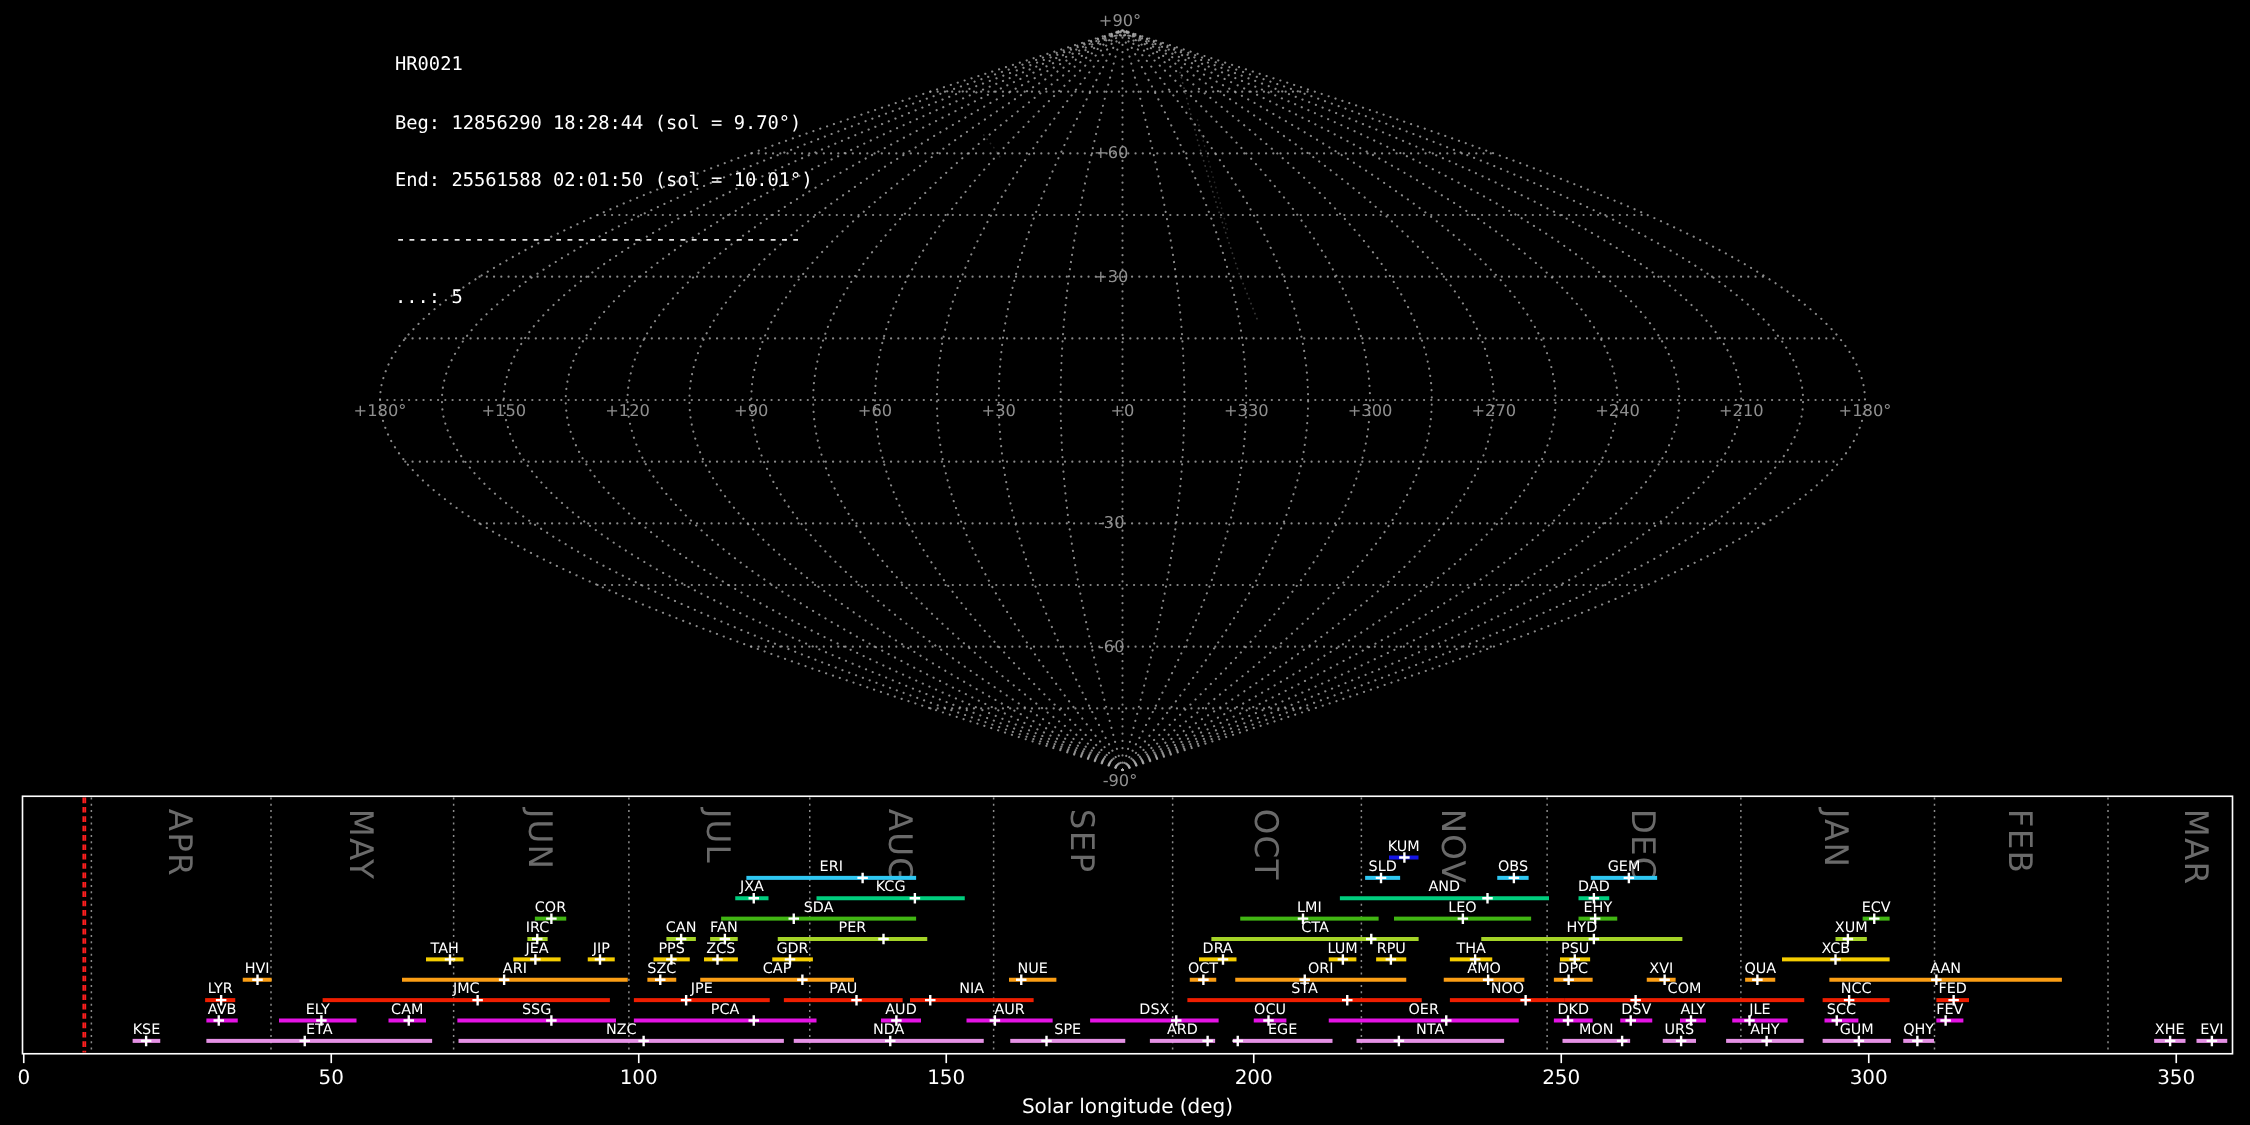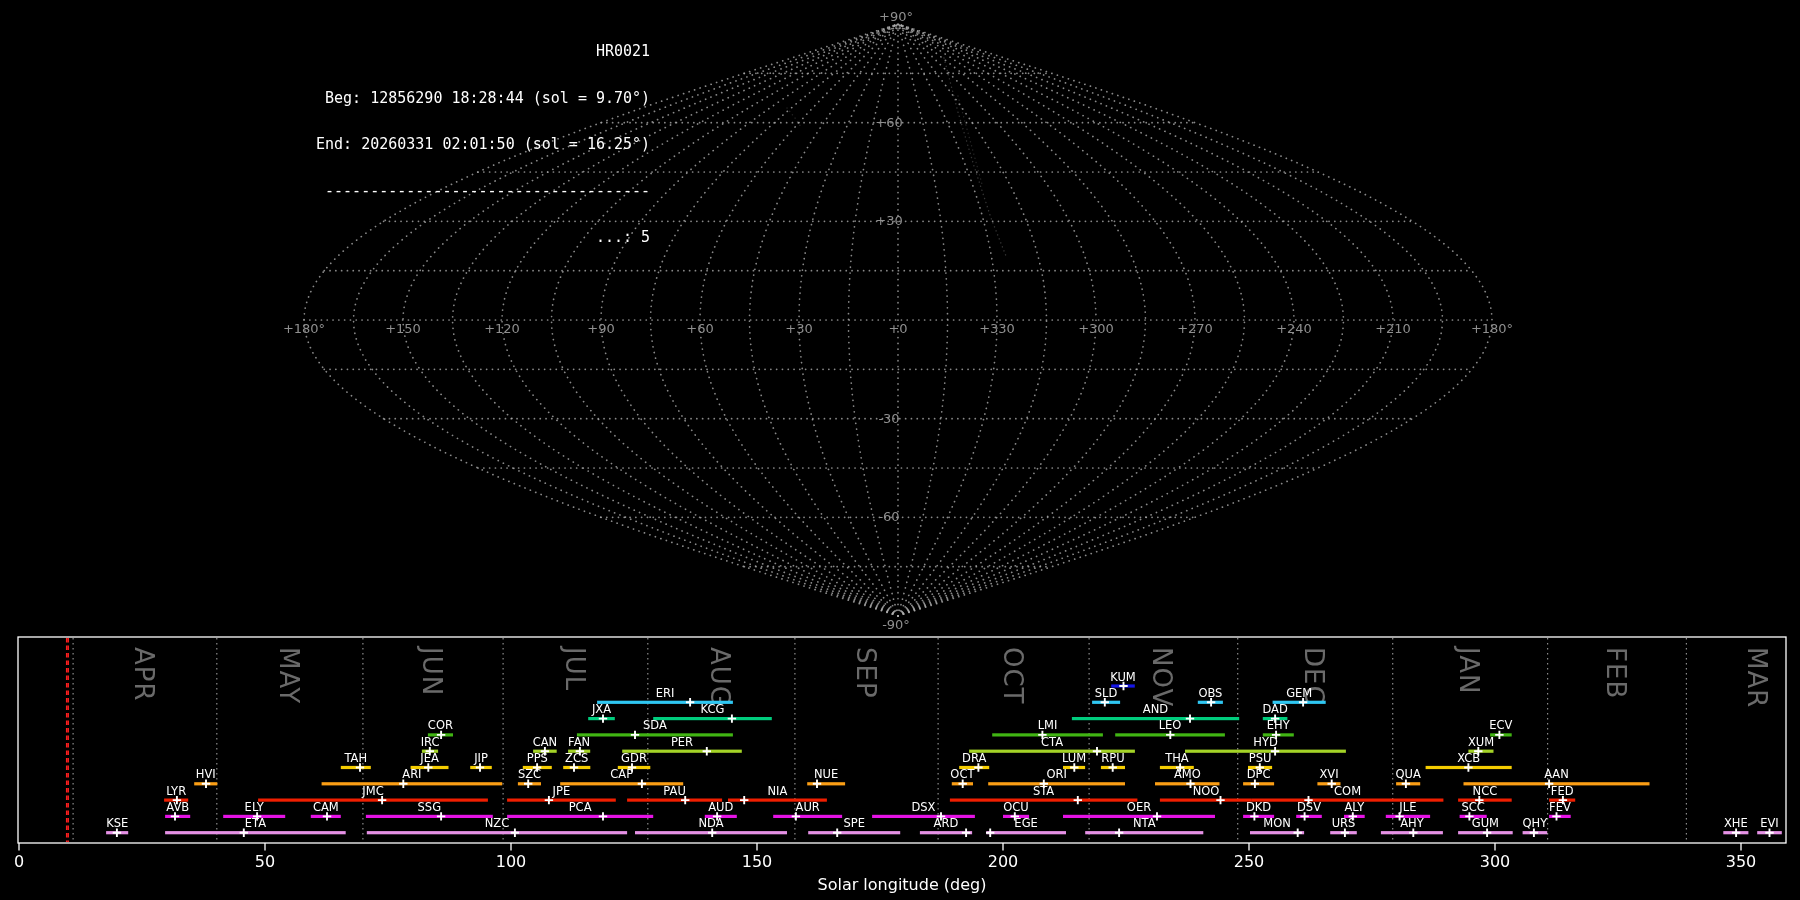--- a/index.html
+++ b/index.html
@@ -2,21 +2,21 @@
 <html><head>
 <meta charset="utf-8">
 <style>
   html,body{margin:0;padding:0;background:#000;width:1800px;height:900px;overflow:hidden;}
   body{font-family:"DejaVu Sans",sans-serif;}
   #stage{position:relative;width:1800px;height:900px;background:#000;}
   #scene{position:absolute;left:0;top:0;}
   #title-block{
     position:absolute;left:316px;top:13px;color:#fff;
     font-family:"DejaVu Sans Mono",monospace;font-size:15px;line-height:15.5px;
-    white-space:pre;z-index:3;text-align:right;
+    white-space:pre;z-index:3;
   }
 </style>
 </head>
 <body>
 
 <div id="stage">
   <svg id="scene" width="1800" height="900">
     <g id="proj-grid">
         <polyline points="898.0,616.0 877.3,609.4 856.6,602.8 835.9,596.3 815.3,589.7 794.9,583.1 774.5,576.5 754.3,570.0 734.3,563.4 714.4,556.8 694.8,550.2 675.5,543.6 656.4,537.1 637.6,530.5 619.1,523.9 601.0,517.3 583.2,510.8 565.8,504.2 548.9,497.6 532.3,491.0 516.2,484.4 500.5,477.9 485.4,471.3 470.7,464.7 456.6,458.1 443.0,451.6 429.9,445.0 417.4,438.4 405.6,431.8 394.3,425.2 383.6,418.7 373.5,412.1 364.1,405.5 355.4,398.9 347.3,392.4 339.8,385.8 333.1,379.2 327.0,372.6 321.6,366.0 317.0,359.5 313.0,352.9 309.8,346.3 307.3,339.7 305.4,333.2 304.4,326.6 304.0,320.0 304.4,313.4 305.4,306.8 307.3,300.3 309.8,293.7 313.0,287.1 317.0,280.5 321.6,274.0 327.0,267.4 333.1,260.8 339.8,254.2 347.3,247.6 355.4,241.1 364.1,234.5 373.5,227.9 383.6,221.3 394.3,214.8 405.6,208.2 417.4,201.6 429.9,195.0 443.0,188.4 456.6,181.9 470.7,175.3 485.4,168.7 500.5,162.1 516.2,155.6 532.3,149.0 548.9,142.4 565.8,135.8 583.2,129.2 601.0,122.7 619.1,116.1 637.6,109.5 656.4,102.9 675.5,96.4 694.8,89.8 714.4,83.2 734.3,76.6 754.3,70.0 774.5,63.5 794.9,56.9 815.3,50.3 835.9,43.7 856.6,37.2 877.3,30.6 898.0,24.0" stroke="#ABABAB" stroke-width="1.7" stroke-dasharray="0.1 5.7" stroke-linecap="round" fill="none" opacity="0.8"></polyline>
         <polyline points="898.0,616.0 879.0,609.4 860.0,602.8 841.1,596.3 822.2,589.7 803.4,583.1 784.8,576.5 766.3,570.0 747.9,563.4 729.7,556.8 711.8,550.2 694.0,543.6 676.5,537.1 659.3,530.5 642.4,523.9 625.8,517.3 609.5,510.8 593.5,504.2 578.0,497.6 562.8,491.0 548.0,484.4 533.7,477.9 519.8,471.3 506.3,464.7 493.4,458.1 480.9,451.6 468.9,445.0 457.5,438.4 446.6,431.8 436.2,425.2 426.4,418.7 417.2,412.1 408.6,405.5 400.6,398.9 393.1,392.4 386.3,385.8 380.1,379.2 374.6,372.6 369.7,366.0 365.4,359.5 361.8,352.9 358.8,346.3 356.5,339.7 354.8,333.2 353.8,326.6 353.5,320.0 353.8,313.4 354.8,306.8 356.5,300.3 358.8,293.7 361.8,287.1 365.4,280.5 369.7,274.0 374.6,267.4 380.1,260.8 386.3,254.2 393.1,247.6 400.6,241.1 408.6,234.5 417.2,227.9 426.4,221.3 436.2,214.8 446.6,208.2 457.5,201.6 468.9,195.0 480.9,188.4 493.4,181.9 506.3,175.3 519.8,168.7 533.7,162.1 548.0,155.6 562.8,149.0 578.0,142.4 593.5,135.8 609.5,129.2 625.8,122.7 642.4,116.1 659.3,109.5 676.5,102.9 694.0,96.4 711.8,89.8 729.7,83.2 747.9,76.6 766.3,70.0 784.8,63.5 803.4,56.9 822.2,50.3 841.1,43.7 860.0,37.2 879.0,30.6 898.0,24.0" stroke="#ABABAB" stroke-width="1.7" stroke-dasharray="0.1 5.7" stroke-linecap="round" fill="none" opacity="0.8"></polyline>
@@ -386,17 +386,17 @@
         <text x="1495.0" y="867" fill="#fff" font-size="16px" font-family="&quot;DejaVu Sans&quot;,sans-serif" text-anchor="middle">300</text>
         <line x1="1741.0" y1="843" x2="1741.0" y2="850.5" stroke="#fff" stroke-width="1.3"></line>
         <text x="1741.0" y="867" fill="#fff" font-size="16px" font-family="&quot;DejaVu Sans&quot;,sans-serif" text-anchor="middle">350</text>
         <text x="902.0" y="890" fill="#fff" font-size="16px" font-family="&quot;DejaVu Sans&quot;,sans-serif" text-anchor="middle">Solar longitude (deg)</text>
       </g>
   </svg>
 
   <div id="title-block">
     <div>HR0021</div>
     <div>Beg: 12856290 18:28:44 (sol = 9.70°)</div>
-    <div>End: 20260331 02:01:50 (sol = 16.25°)</div>
+    <div>End: 25561588 02:01:50 (sol = 10.01°)</div>
     <div>------------------------------------</div>
     <div>...: 5</div>
   </div>
 </div>
 
 </body></html>

